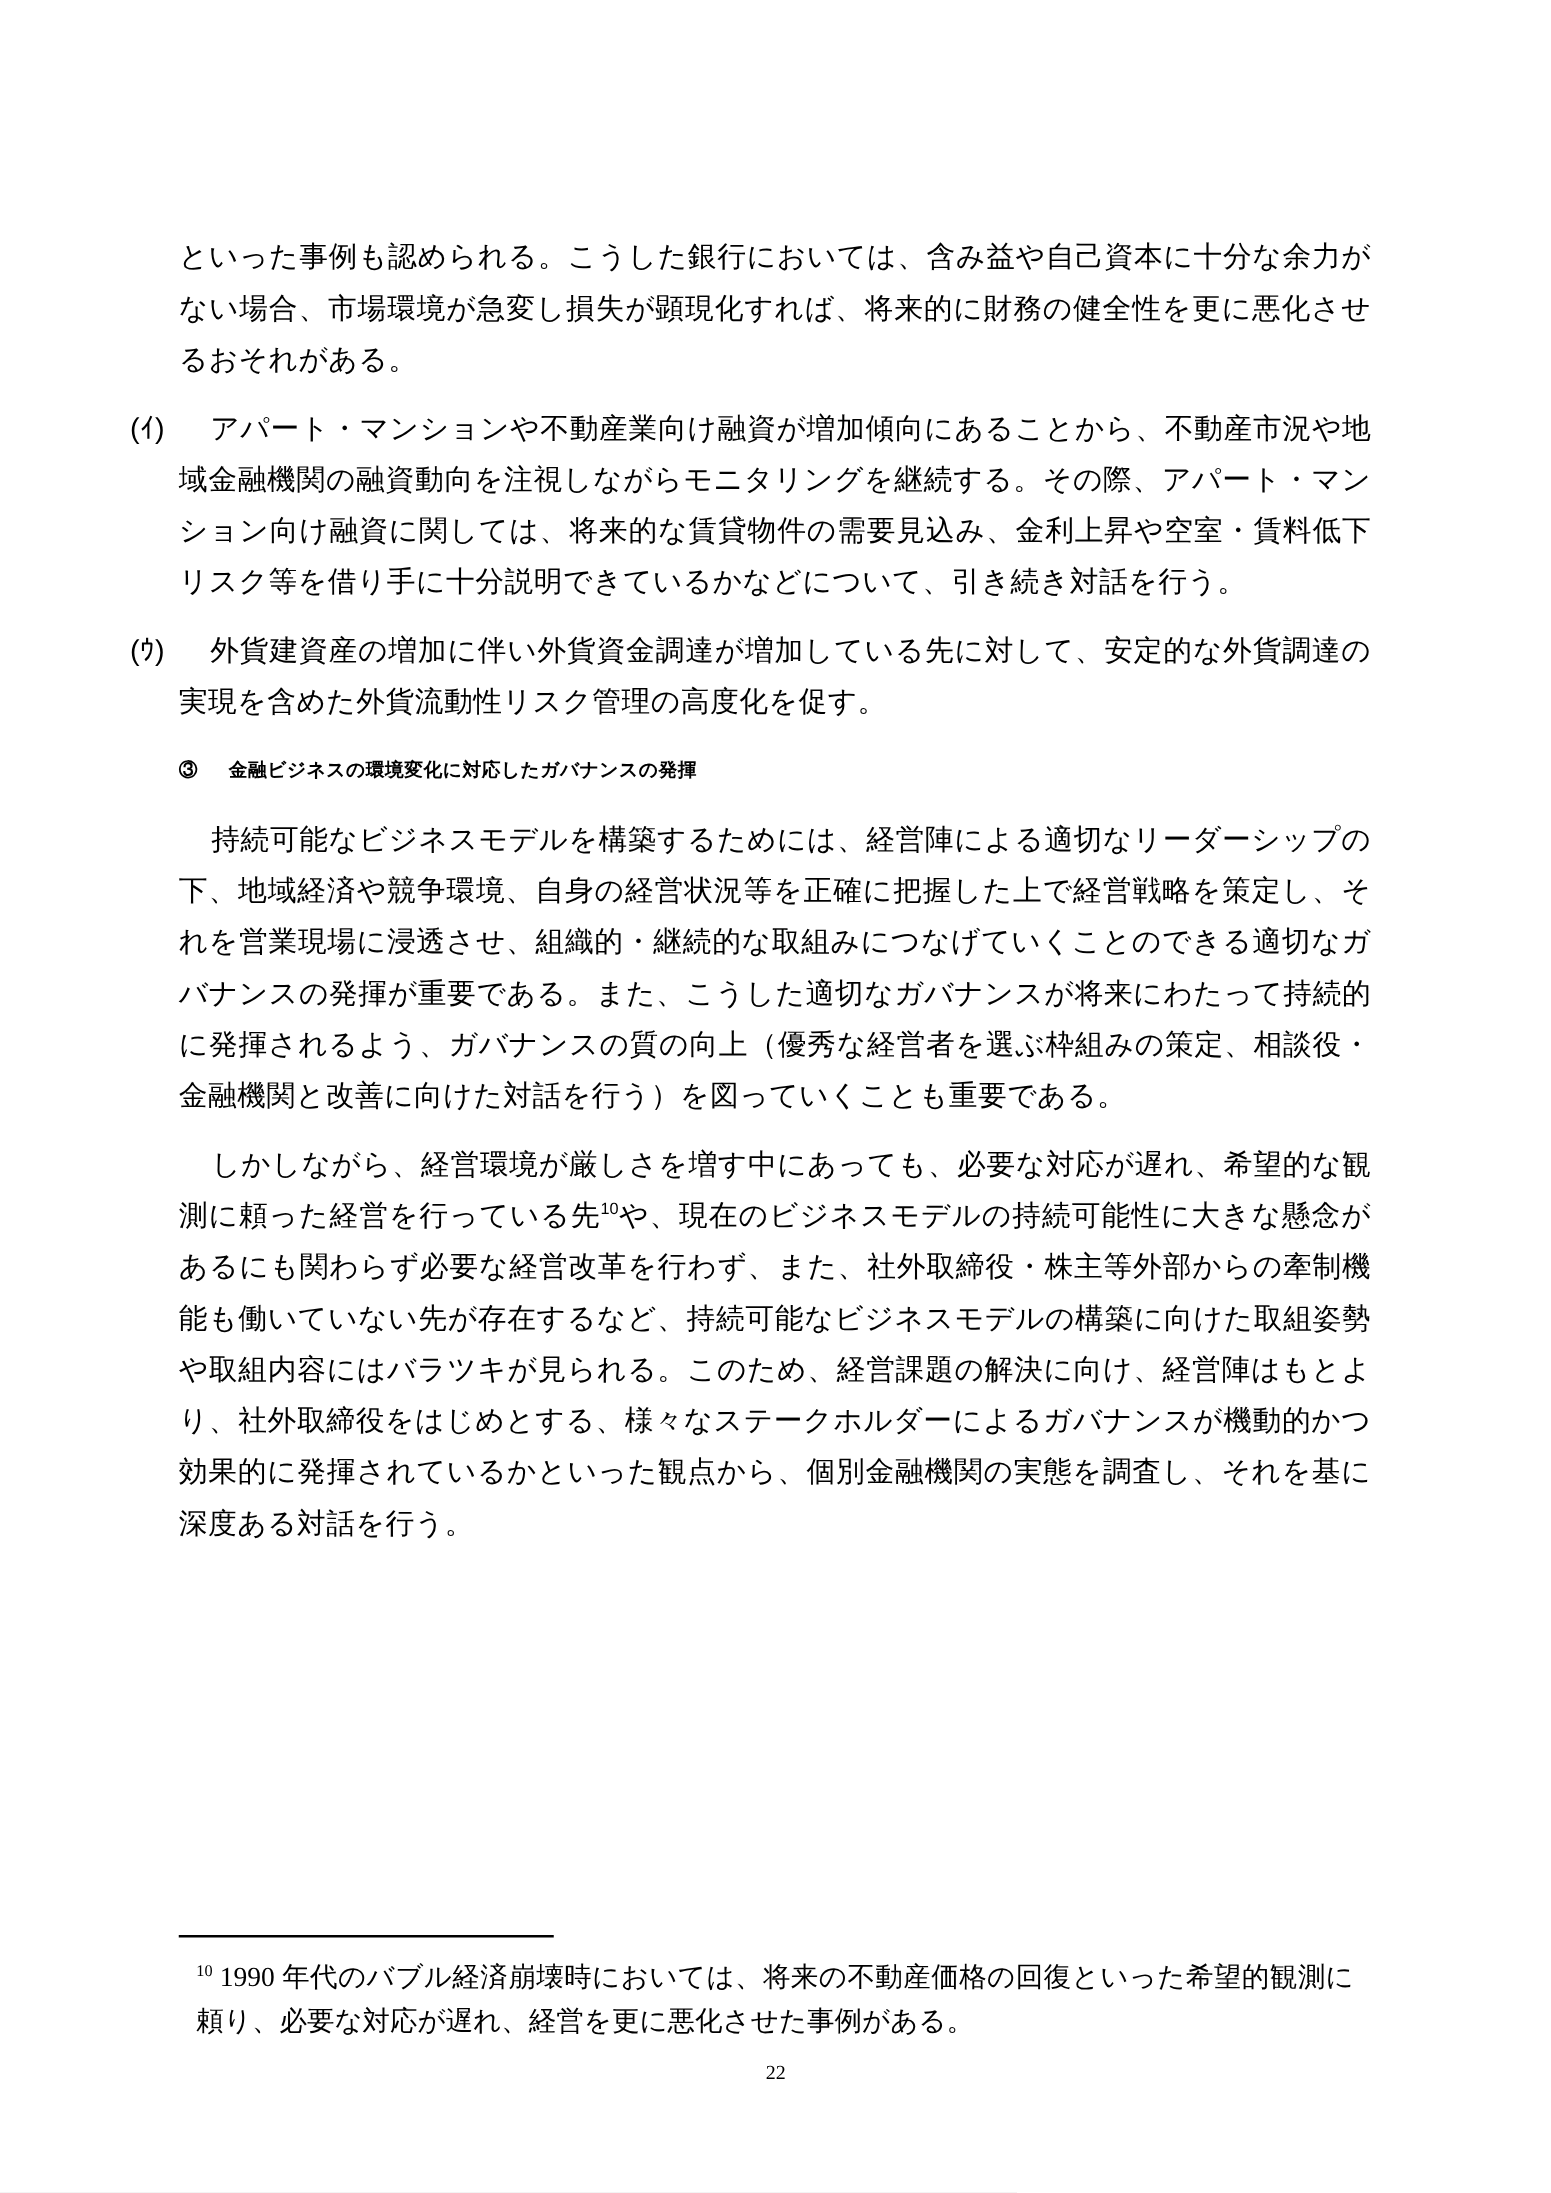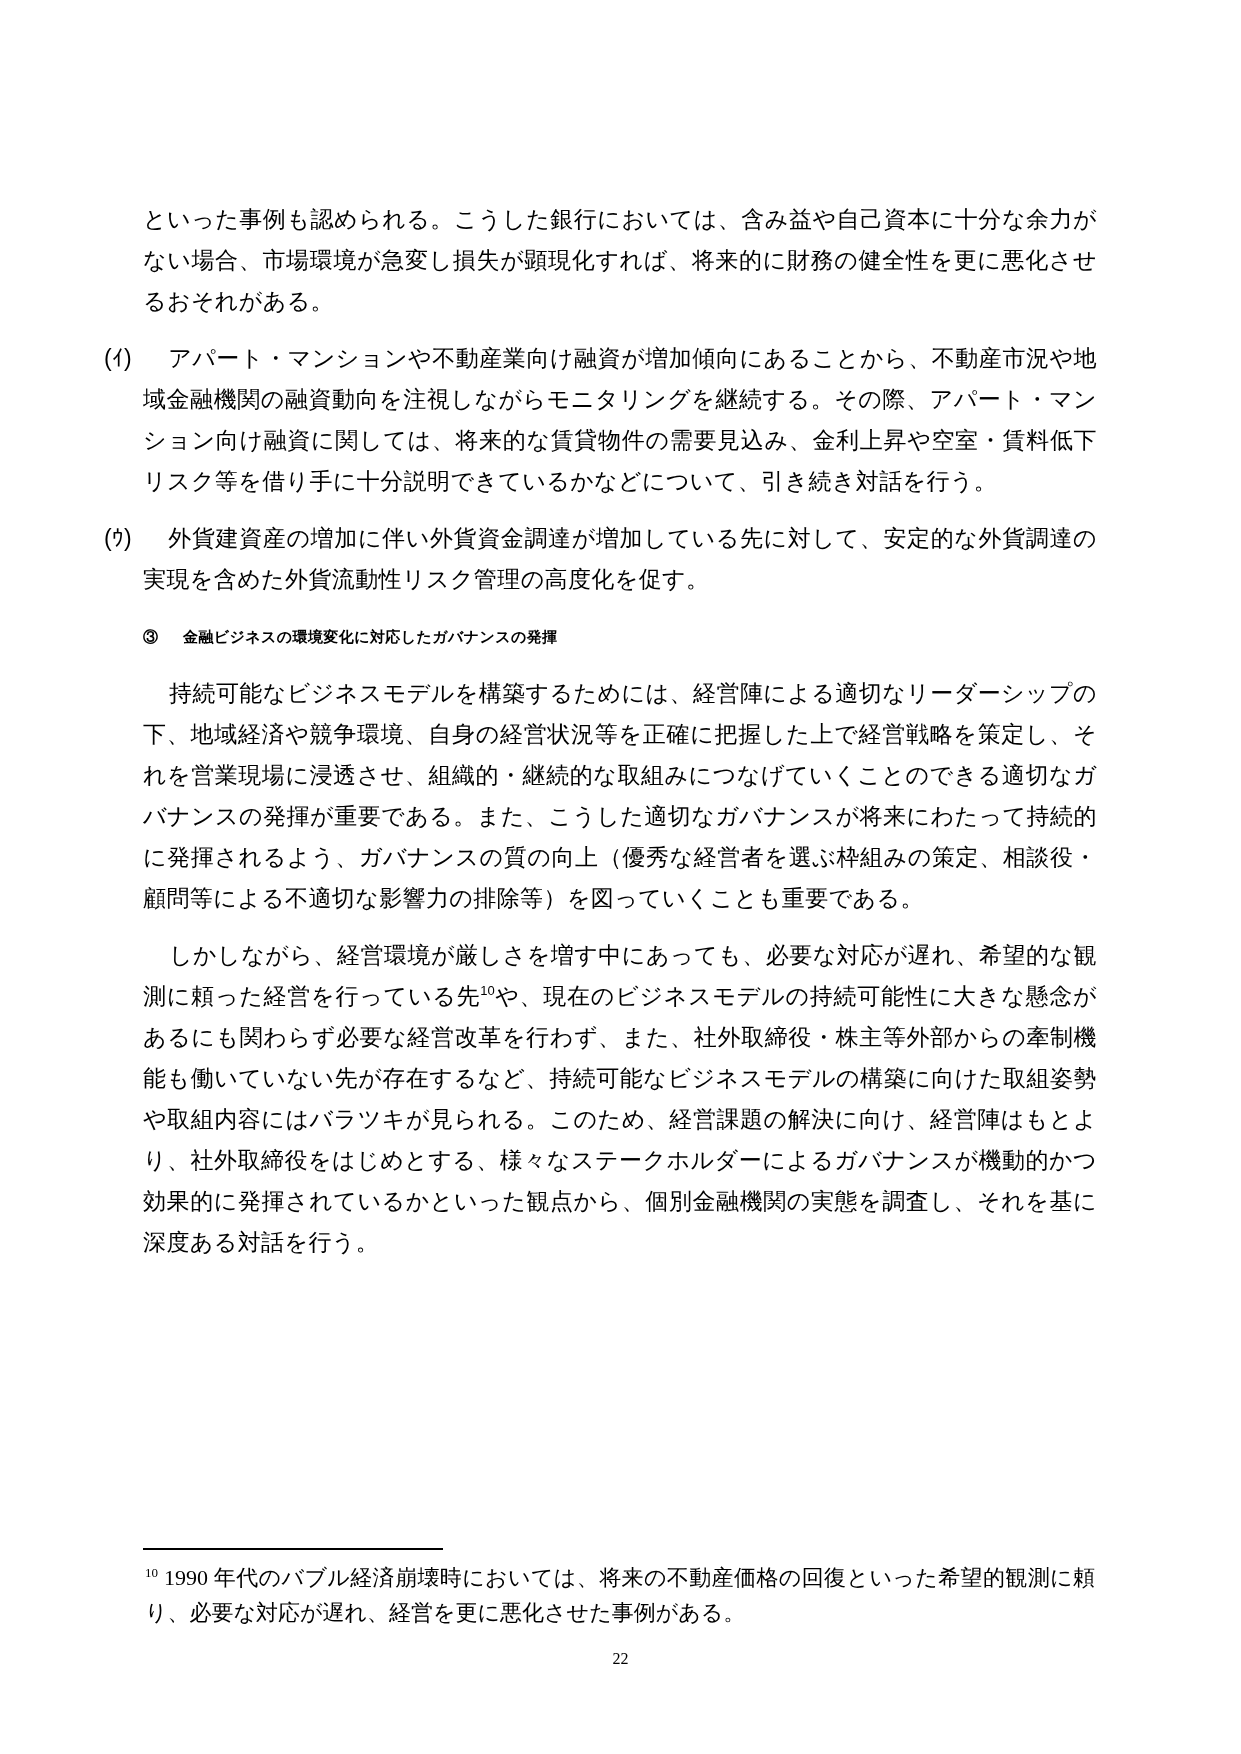--- a/index.html
+++ b/index.html
@@ -14,21 +14,21 @@
   }
   .content {
     position:absolute;
     left:143px; top:183px;
     width:954px;
     font-size:23px;
     line-height:41px;
     text-align:justify;
     letter-spacing:0.4px;
   }
-  .content p { margin:16px 0 14px 0; }
+  .content p { margin:2px 0 14px 0; }
   
   .b2 { margin-left:65px; }
   .b2.first-indent { text-indent:34px; }
   
   .li { margin-left:65px; text-indent:-39px; margin-bottom:14px; }
   .li .marker { display:inline-block; width:64px; text-indent:0; }
   
   .heading {
     margin:40px 0 15px 15px;
     font-weight:bold;
@@ -49,21 +49,21 @@
     position:absolute;
     left:143px; top:1548px;
     width:954px;
   }
   .fn-rule {
     width:300px;
     border-top:2px solid #000;
     margin-bottom:10px;
   }
   .footnote {
-    margin:2px;
+    margin:14px;
     font-family:"Liberation Serif", serif;
     font-size:22px;
     line-height:35px;
     text-align:justify;
   }
   .footnote sup { font-size:13px; line-height:0; vertical-align:super; }
   .page-num {
     position:absolute;
     left:0; top:1650px;
     width:100%;
@@ -81,21 +81,21 @@
 
     <p class="b2">といった事例も認められる。こうした銀行においては、含み益や自己資本に十分な余力がない場合、市場環境が急変し損失が顕現化すれば、将来的に財務の健全性を更に悪化させるおそれがある。</p>
 
 
     <p class="li"><span class="marker">(ｲ)</span><span>アパート・マンションや不動産業向け融資が増加傾向にあることから、不動産市況や地域金融機関の融資動向を注視しながらモニタリングを継続する。その際、アパート・マンション向け融資に関しては、将来的な賃貸物件の需要見込み、金利上昇や空室・賃料低下リスク等を借り手に十分説明できているかなどについて、引き続き対話を行う。</span></p>
 
     <p class="li"><span class="marker">(ｳ)</span><span>外貨建資産の増加に伴い外貨資金調達が増加している先に対して、安定的な外貨調達の実現を含めた外貨流動性リスク管理の高度化を促す。</span></p>
 
     <p class="heading"><span class="marker">③</span><span>金融ビジネスの環境変化に対応したガバナンスの発揮</span></p>
 
-    <p class="sec">持続可能なビジネスモデルを構築するためには、経営陣による適切なリーダーシップの下、地域経済や競争環境、自身の経営状況等を正確に把握した上で経営戦略を策定し、それを営業現場に浸透させ、組織的・継続的な取組みにつなげていくことのできる適切なガバナンスの発揮が重要である。また、こうした適切なガバナンスが将来にわたって持続的に発揮されるよう、ガバナンスの質の向上（優秀な経営者を選ぶ枠組みの策定、相談役・顧問等による不適切な影響力の排除等）を図っていくことも重要である。</p>
+    <p class="sec">持続可能なビジネスモデルを構築するためには、経営陣による適切なリーダーシップの下、地域経済や競争環境、自身の経営状況等を正確に把握した上で経営戦略を策定し、それを営業現場に浸透させ、組織的・継続的な取組みにつなげていくことのできる適切なガバナンスの発揮が重要である。また、こうした適切なガバナンスが将来にわたって持続的に発揮されるよう、ガバナンスの質の向上（優秀な経営者を選ぶ枠組みの策定、相談役・金融機関と改善に向けた対話を行う）を図っていくことも重要である。</p>
 
     <p class="sec"><span>しかしながら、経営環境が厳しさを増す中にあっても、必要な対応が遅れ、希望的な観測に頼った経営を行っている先</span><sup class="fn-ref">10</sup><span>や、現在のビジネスモデルの持続可能性に大きな懸念があるにも関わらず必要な経営改革を行わず、また、社外取締役・株主等外部からの牽制機能も働いていない先が存在するなど、持続可能なビジネスモデルの構築に向けた取組姿勢や取組内容にはバラツキが見られる。このため、経営課題の解決に向け、経営陣はもとより、社外取締役をはじめとする、様々なステークホルダーによるガバナンスが機動的かつ効果的に発揮されているかといった観点から、個別金融機関の実態を調査し、それを基に深度ある対話を行う。</span></p>
 
   </main>
 
   <footer class="footer-area">
     <div class="fn-rule"></div>
     <p class="footnote"><sup>10</sup> <span>1990 年代のバブル経済崩壊時においては、将来の不動産価格の回復といった希望的観測に頼り、必要な対応が遅れ、経営を更に悪化させた事例がある。</span></p>
   </footer>
 

